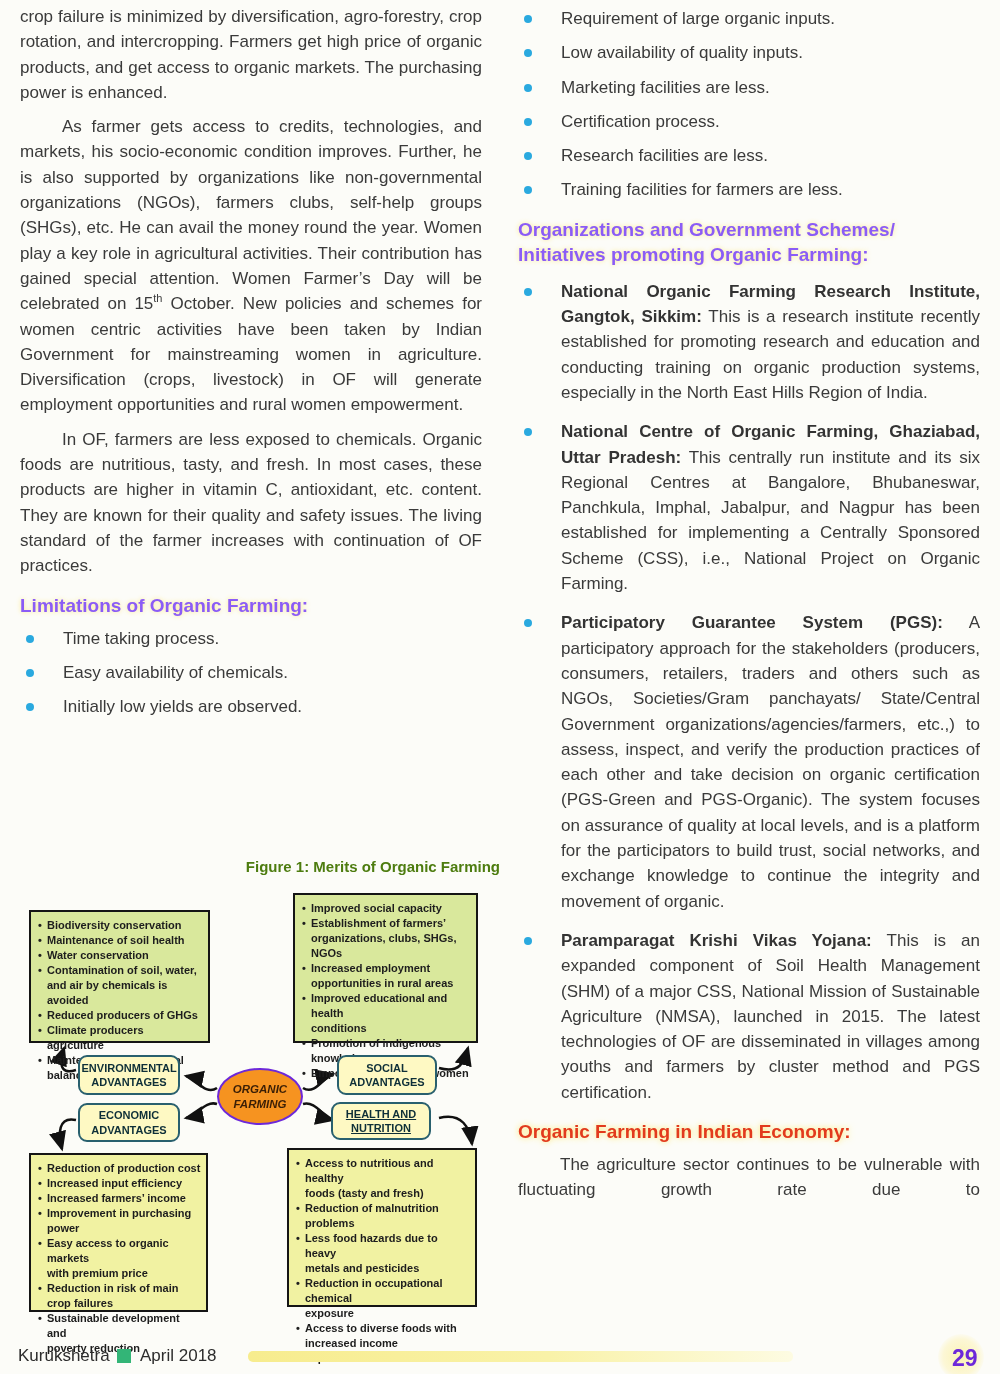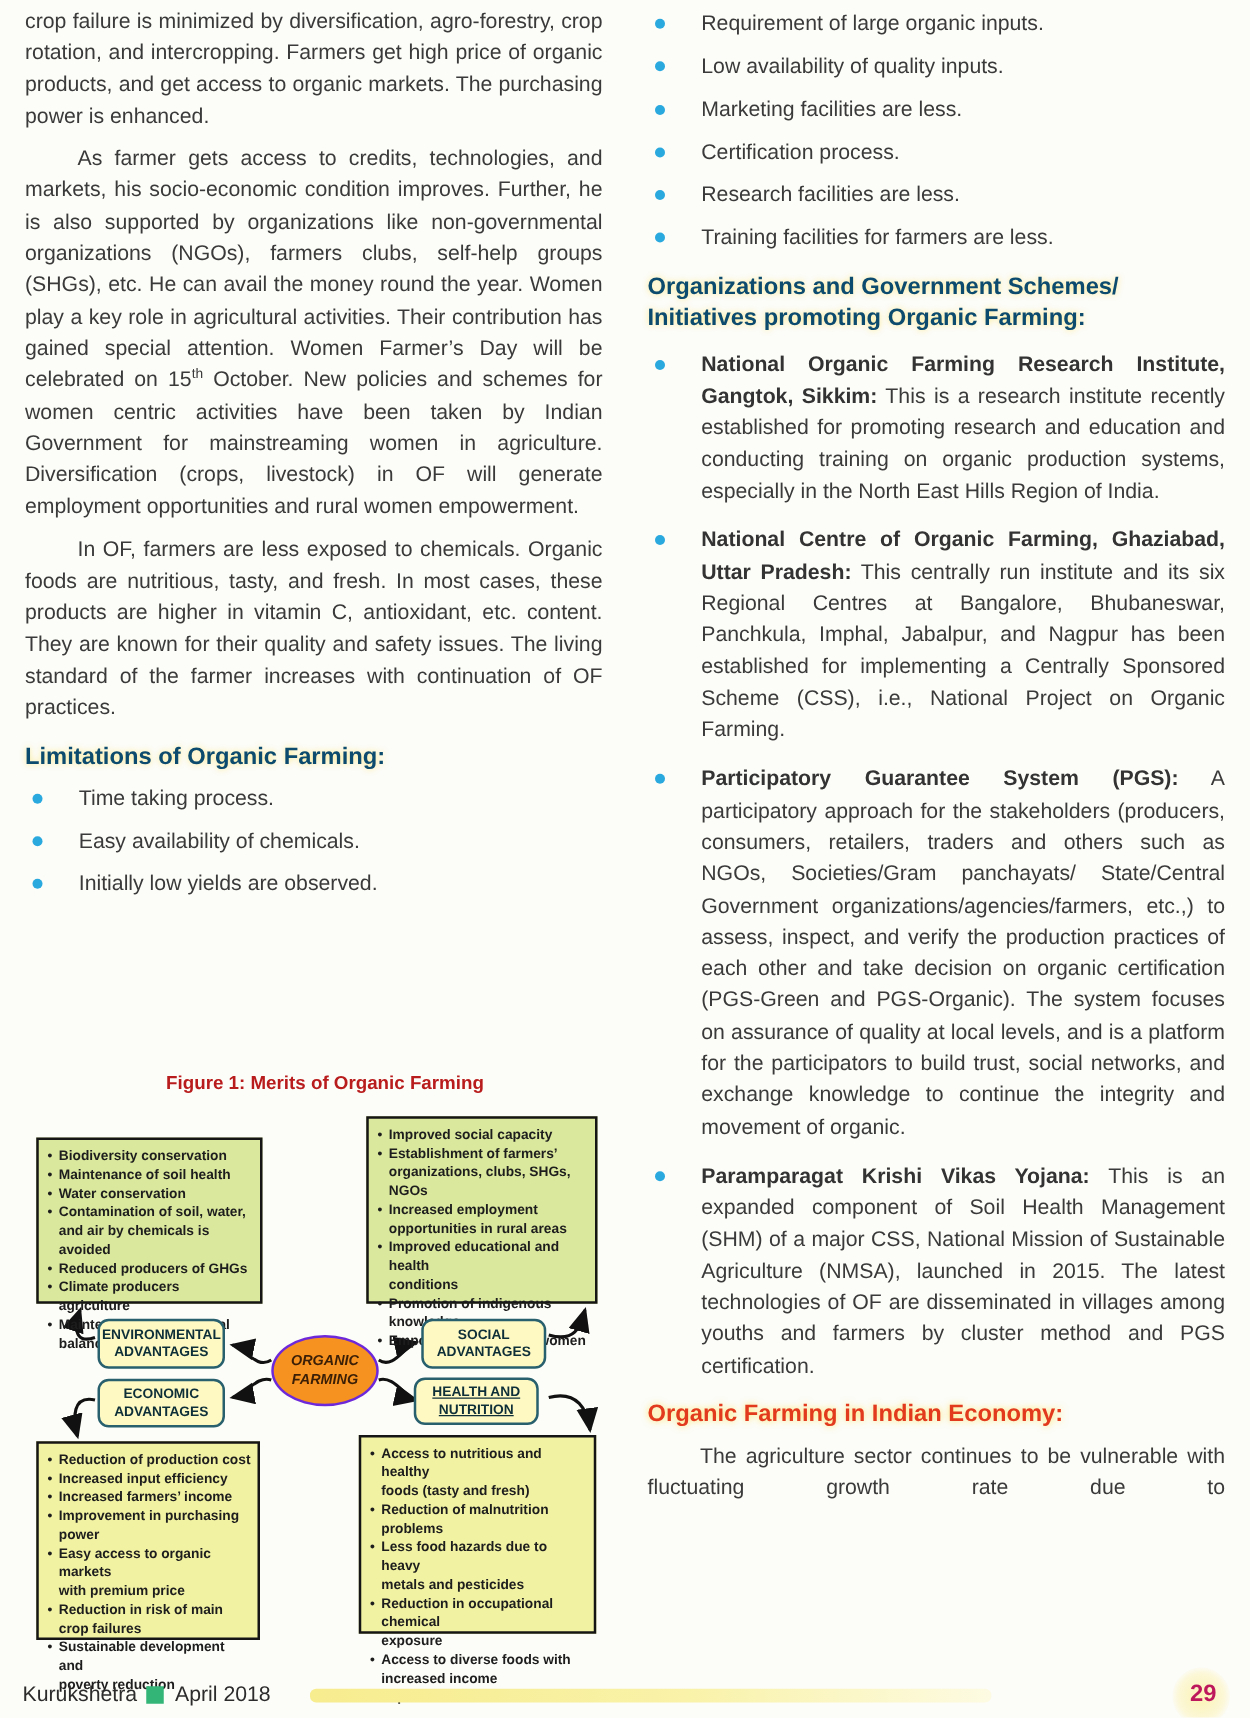--- a/index.html
+++ b/index.html
@@ -10,36 +10,36 @@
     color:#3a3a3a;overflow:hidden;
   }
   .col{position:absolute;top:0;}
   .col-left{left:20px;width:462px;top:4px;}
   .col-right{left:518px;width:462px;top:2px;}
   p.body{font-size:17px;line-height:25.3px;text-align:justify;margin:0 0 9px 0;}
   p.ind{text-indent:42px;}
   sup{font-size:11px;line-height:0;}
   h2.red{
     font-size:19px;line-height:25px;font-weight:700;margin:14px 0 8px 0;
-    color:#0c4a6e;text-shadow:0 0 5px rgba(255,216,0,.45);
+    color:#8b5cf6;text-shadow:0 0 5px rgba(255,216,0,.45);
   }
   h2.orange{color:#e23a1d;text-shadow:0 0 6px rgba(255,216,0,.6);}
   ul.plain{list-style:none;margin:4px 0 0 0;padding:0;}
   .bullet-row{display:flex;align-items:flex-start;margin-bottom:9px;font-size:17px;line-height:25.3px;}
   .dot{flex:none;width:8px;height:8px;border-radius:50%;background:#2aa9df;margin:9px 0 0 6px;}
   .bullet-row .btxt{padding-left:29px;text-align:justify;}
   .org-item{margin-bottom:14px;}
   .org-item .btxt{width:100%;}
   .lead{font-weight:700;color:#333;}
   p.last{text-align-last:justify;}
 
   
   .figure{position:absolute;left:20px;top:852px;width:480px;height:478px;}
-  .fig-title{position:absolute;left:0;top:6px;width:100%;text-align:center;
-    font-size:15px;font-weight:700;color:#b91c1c;}
+  .fig-title{position:absolute;left:0;top:6px;width:100%;text-align:right;
+    font-size:15px;font-weight:700;color:#4d7c0f;}
   .fig-box{position:absolute;border:2.5px solid #151515;padding:6px 5px 4px 7px;box-sizing:border-box;}
   .fig-green{background:#d9e89c;}
   .fig-yellow{background:#f1f2a2;}
   .fig-row{display:flex;font-size:11px;line-height:15px;font-weight:700;color:#1d1d1d;}
   .fig-b{flex:none;width:9px;}
   .teal{
     position:absolute;background:#fef9c3;border:2px solid #29606e;border-radius:9px;
     display:flex;align-items:center;justify-content:center;text-align:center;
     font-size:11px;font-weight:700;color:#0e2f38;line-height:1.3;box-sizing:border-box;padding:2px;
   }
@@ -53,21 +53,21 @@
 
   
   .footer{position:absolute;left:0;top:1340px;width:1000px;height:34px;font-size:17px;color:#2c2c2c;}
   .f-journal{position:absolute;left:18px;top:6px;}
   .f-square{position:absolute;left:117px;top:9px;width:14px;height:14px;background:#33b577;}
   .f-issue{position:absolute;left:140px;top:6px;}
   .f-bar{position:absolute;left:248px;top:11px;width:545px;height:11px;border-radius:5px;
     background:linear-gradient(90deg,#f7ec8e, #f9f2a8 55%, #fdfbe2);}
   .f-pageblob{position:absolute;left:938px;top:-6px;width:46px;height:46px;border-radius:50%;
     background:radial-gradient(circle,#fbf3b4 0%, #fcf7d6 55%, rgba(252,252,248,0) 75%);}
-  .f-page{position:absolute;left:952px;top:5px;font-size:19px;font-weight:600;color:#be185d;}
+  .f-page{position:absolute;left:952px;top:5px;font-size:23px;font-weight:600;color:#6d28d9;}
 </style>
 </head>
 <body>
 
 <div class="col col-left">
   <p class="body">crop failure is minimized by diversification, agro-forestry, crop rotation, and intercropping. Farmers get high price of organic products, and get access to organic markets. The purchasing power is enhanced.</p>
   <p class="body ind"><span>As farmer gets access to credits, technologies, and markets, his socio-economic condition improves. Further, he is also supported by organizations like non-governmental organizations (NGOs), farmers clubs, self-help groups (SHGs), etc. He can avail the money round the year. Women play a key role in agricultural activities. Their contribution has gained special attention. Women Farmer’s Day will be celebrated on 15</span><sup>th</sup><span> October. New policies and schemes for women centric activities have been taken by Indian Government for mainstreaming women in agriculture. Diversification (crops, livestock) in OF will generate employment opportunities and rural women empowerment.</span></p>
   <p class="body ind">In OF, farmers are less exposed to chemicals. Organic foods are nutritious, tasty, and fresh. In most cases, these products are higher in vitamin C, antioxidant, etc. content. They are known for their quality and safety issues. The living standard of the farmer increases with continuation of OF practices.</p>
 
   <h2 class="red">Limitations of Organic Farming:</h2>

